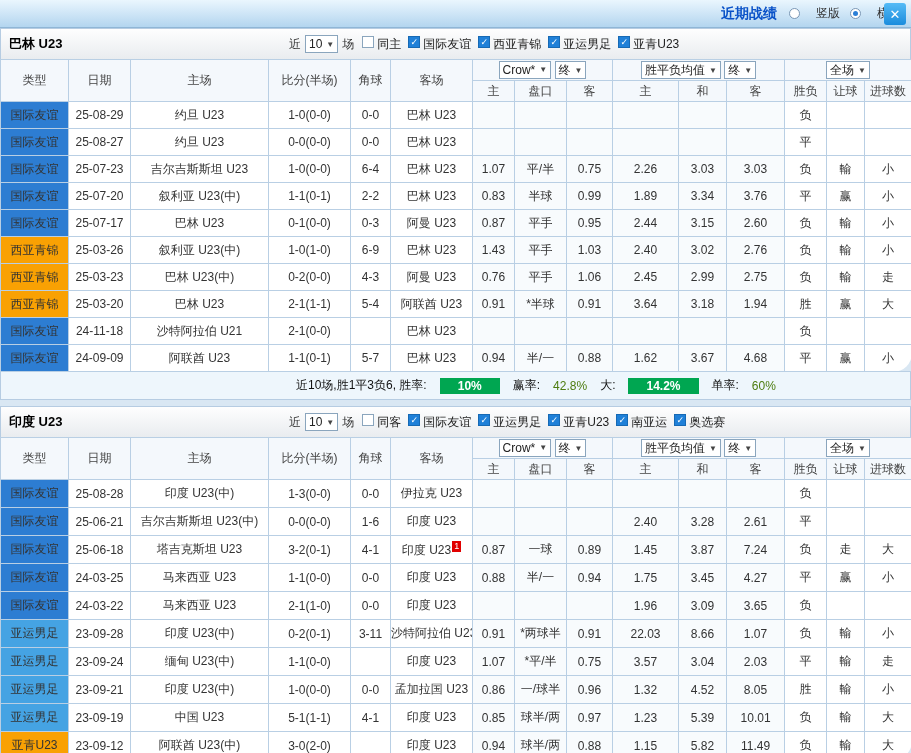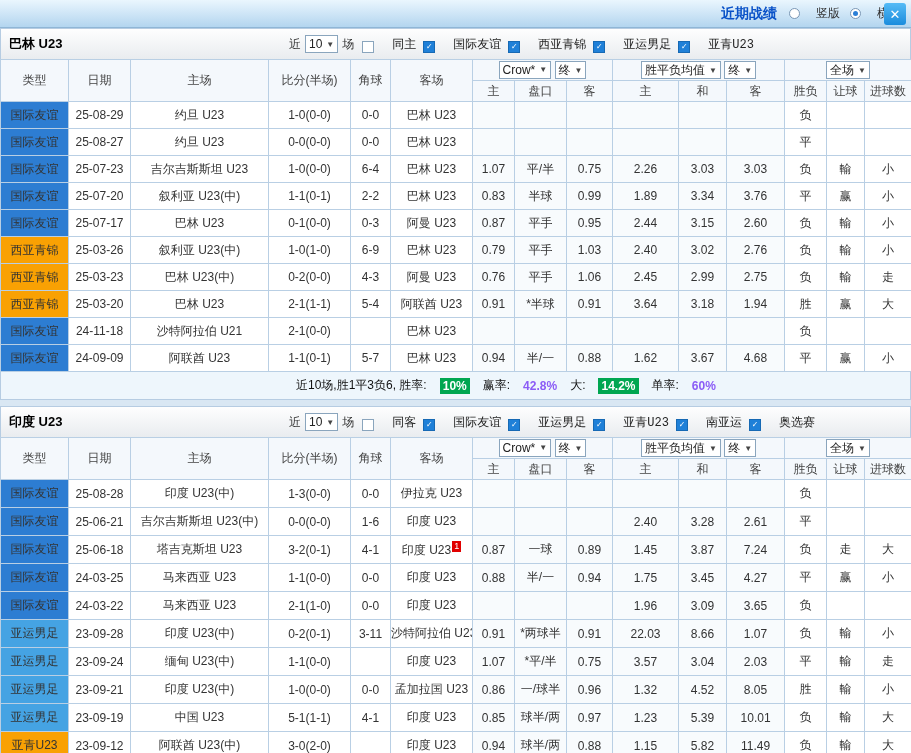--- a/index.html
+++ b/index.html
@@ -21,47 +21,47 @@
   
   .sec-head { height:31px; background:linear-gradient(#fefefe,#e9ecef); border:1px solid #b6cce2; border-bottom:none;
               display:flex; align-items:center; }
   .team { font-weight:bold; font-size:13px; color:#000; margin-left:8px; width:280px; }
   .filters { display:flex; align-items:center; gap:4px; }
   .flabel { color:#333; }
   .sel { display:inline-flex; align-items:center; border:1px solid #8aa5bd; background:#fff; height:18px;
          padding:0 3px; gap:4px; cursor:pointer; color:#222; font-size:12px; font-weight:normal; }
   .sel::after { content:"▼"; font-size:8px; color:#444; }
   .cb-list { display:inline-flex; align-items:center; margin-left:4px; }
-  .cb-item { display:inline-flex; align-items:flex-end; gap:18px; margin-right:7px; cursor:pointer; color:#222;font-family:Liberation Mono, monospace; }
+  .cb-item { display:inline-flex; align-items:flex-start; gap:3px; margin-right:7px; cursor:pointer; color:#222; }
   .cb { width:12px; height:12px; border:1px solid #8aa5bd; background:#fff; display:inline-flex;
         align-items:center; justify-content:center; font-size:9px; color:#fff; }
   .cb.checked { background:#1f80d8; border-color:#1669b4; }
   .cb.checked::after { content:"✓"; }
 
   
-  table.grid { border-collapse:collapse; table-layout:fixed; width:911px; background:#fff; }
+  table.grid { border-collapse:collapse; table-layout:fixed; width:911px; background:#fff;border-radius:19px; }
   .grid th, .grid td { border:1px solid #b9cfe4; text-align:center; overflow:hidden; white-space:nowrap; }
   .grid thead th { background:#f4f8fc; color:#444; font-weight:normal; height:21px; }
   .grid tbody td { height:27px; color:#333; }
   .s2 .grid tbody td { height:28px; }
   td.type-cell { color:#fff; }
   .badge-blue { background:#2d7dd2; }
   .badge-lightblue { background:#45a3e3; }
   .badge-orange { background:#f9a103; }
   td.score { color:#e10000; }
   td.odds { background:#f8fbfd; color:#444; }
   .c-red { color:#e10000; } .c-green { color:#009933; } .c-blue { color:#0a5bd3; } .c-orange { color:#ff8800; }
   .red-card { display:inline-block; background:#e10000; color:#fff; font-size:9px; line-height:11px;
               padding:0 2px; margin-left:1px; vertical-align:super; }
 
   
   .summary { height:28px; background:#eef6fc; border:1px solid #b6cce2; border-top:none;
              display:flex; align-items:center; padding-left:295px; gap:13px; color:#111; }
-  .rate-badge { background:#00a651; color:#fff; font-weight:bold; padding:1px 3px;text-align:right; }
-  .rate-blue { color:#8b5cf6; font-weight:bold; }
+  .rate-badge { background:#00a651; color:#fff; font-weight:bold; padding:1px 18px;text-align:right; }
+  .rate-blue { color:#4d7c0f; font-weight:normal; }
   .gap { height:6px; }
 </style>
 </head>
 <body>
 
 <div class="page">
 
   <div class="topbar">
     <span class="title">近期战绩</span>
     <span class="radios"><span class="radio-item">
@@ -255,21 +255,21 @@
             <td class=" c-green">輸</td>
             <td class=" c-green">小</td>
           </tr>
           <tr>
             <td class="type-cell badge-orange">西亚青锦</td>
             <td>25-03-26</td>
             <td>叙利亚 U23(中)</td>
             <td class="score">1-0(1-0)</td>
             <td>6-9</td>
             <td class=" c-green">巴林 U23</td>
-            <td class="odds">0.79</td>
+            <td class="odds">1.43</td>
             <td class="odds">平手</td>
             <td class="odds">1.03</td>
             <td class="odds">2.40</td>
             <td class="odds">3.02</td>
             <td class="odds">2.76</td>
             <td class=" c-green">负</td>
             <td class=" c-green">輸</td>
             <td class=" c-green">小</td>
           </tr>
           <tr>

